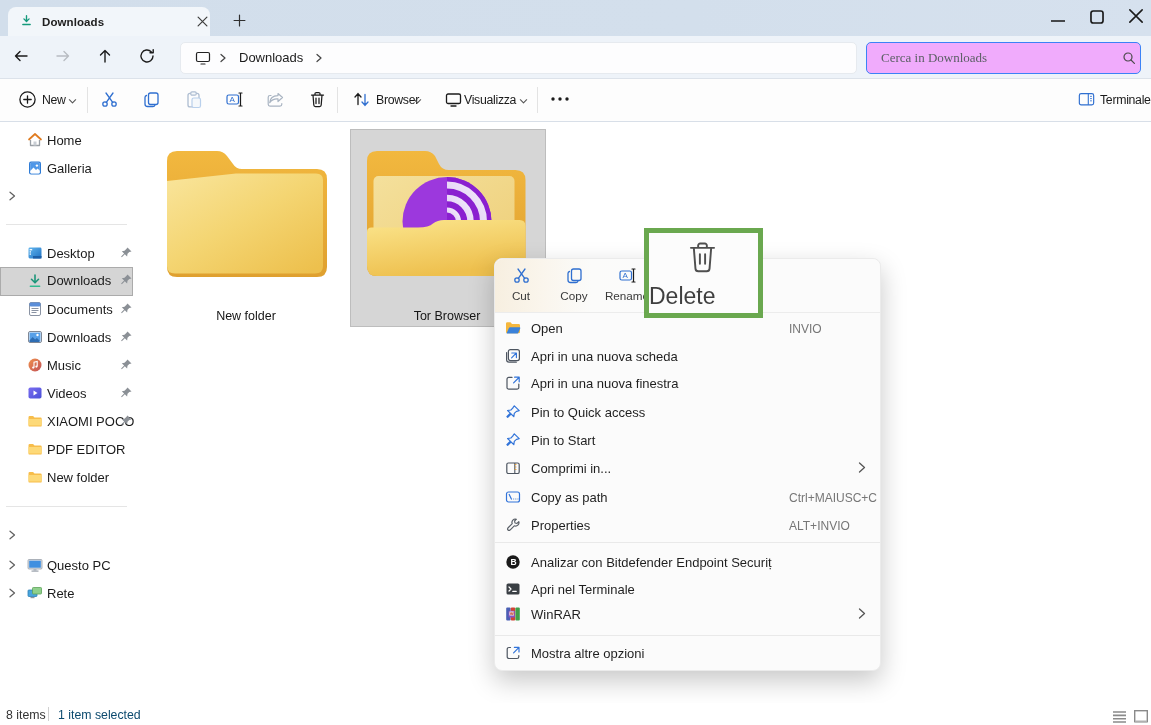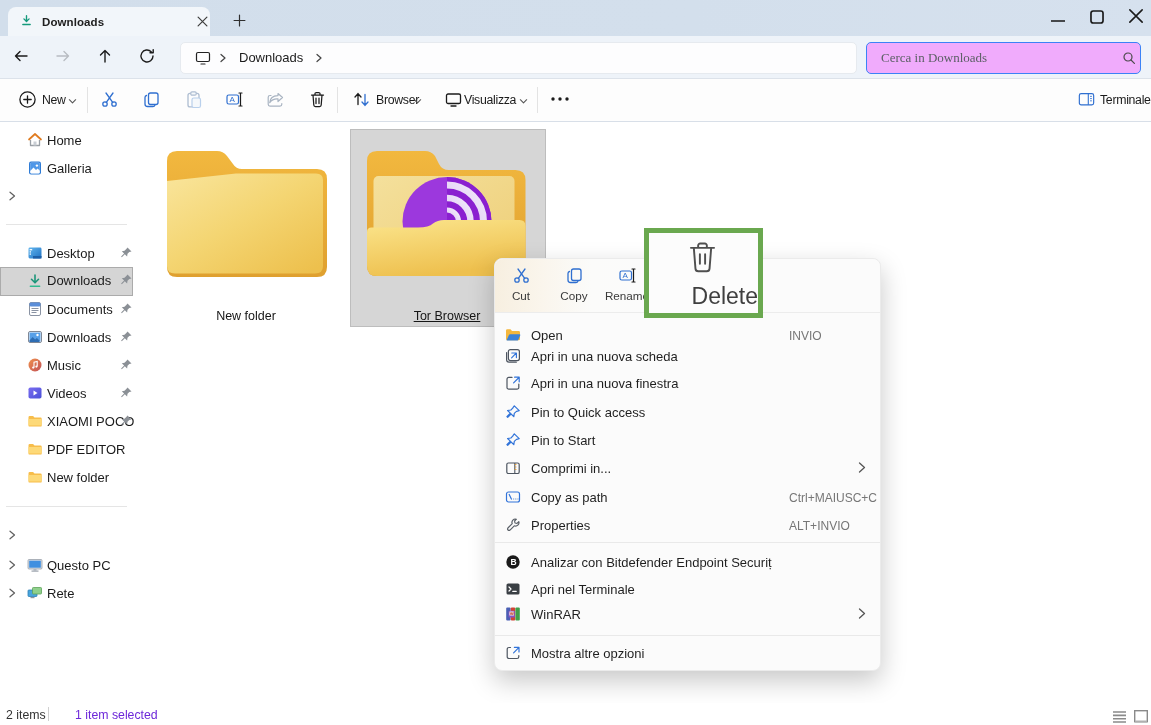--- a/index.html
+++ b/index.html
@@ -43,21 +43,21 @@
   .cmdbtn svg{width:19px;height:19px;}
   .cmdbtn .cl{font-size:11.7px;color:#3a3a3a;margin-top:0px;}
   .mi{position:absolute;left:5px;width:375px;height:28px;}
   .mi .ic{position:absolute;left:5px;top:6px;width:16px;height:16px;}
   .mi .tx{position:absolute;left:31px;top:7px;font-size:13px;color:#1f1f1f;white-space:nowrap;}
   .mi .sc{position:absolute;left:289px;top:8px;font-size:12px;color:#767676;white-space:nowrap;}
   .mi .sub{position:absolute;left:358px;top:7px;font-size:11px;color:#555;}
   .msep{position:absolute;left:0px;width:385px;height:1px;background:#e9e9e9;}
   
   #deletebox{left:644px;top:228px;width:119px;height:90px;box-sizing:border-box;background:#fcfcfc;border:5px solid #6aa84f;z-index:30;}
-  #deletebox .dl{position:absolute;left:0;top:50px;width:109px;text-align:right;font-size:23px;color:#3f3f3f;}
+  #deletebox .dl{position:absolute;left:0;top:50px;width:109px;text-align:left;font-size:23px;color:#3f3f3f;}
   
   #statusbar{left:0;top:703px;width:1151px;height:22px;background:#fff;}
 </style>
 </head>
 <body>
 
 <div id="titlebar" class="abs">
   <div id="tab" class="abs">
     <svg class="abs" style="left:12px;top:7px" width="13" height="13" viewBox="0 0 16 16">
       <path d="M8 2v7M4.8 6l3.2 3.2L11.2 6" stroke="#159a7c" stroke-width="1.7" fill="none" stroke-linecap="round" stroke-linejoin="round"></path>
@@ -410,21 +410,21 @@
       <circle cx="80" cy="70.5" r="36.5" fill="none" stroke="url(#torarc)" stroke-width="7"></circle>
       <circle cx="80" cy="70.5" r="23.5" fill="none" stroke="url(#torarc)" stroke-width="6.5"></circle>
       <circle cx="80" cy="70.5" r="11.5" fill="none" stroke="url(#torarc)" stroke-width="5"></circle>
     </g>
     <clipPath id="rhalf">
         <rect x="80" y="26" width="45" height="89"></rect>
       </clipPath>
   </g>
   <path d="M0 115 L0 81 Q0 76.5 4.5 76.5 L51 76.5 Q62 76.5 66 72.5 Q70.5 69 77 69 L152.5 69 Q158.5 69 158.5 75 L158.5 115 Q158.5 125 148.5 125 L10 125 Q0 125 0 115 Z" fill="url(#front2)"></path>
 </svg>
-<div class="tilelabel" style="left:347px;top:309px;text-decoration:underline;">Tor Browser</div>
+<div class="tilelabel" style="left:347px;top:309px;">Tor Browser</div>
 
 <div id="ctxmenu" class="abs">
   <div id="iconrow">
     <div class="cmdbtn" style="left:3px">
       <svg viewBox="0 0 19 19">
         <circle cx="5" cy="14" r="2.2" fill="none" stroke="#2f6fd0" stroke-width="1.3"></circle>
         <circle cx="14" cy="14" r="2.2" fill="none" stroke="#2f6fd0" stroke-width="1.3"></circle>
         <path d="M6.3 12.4L13 3M12.7 12.4L6 3" stroke="#2f6fd0" stroke-width="1.3" stroke-linecap="round"></path>
       </svg>
       <div class="cl">Cut</div>
@@ -439,21 +439,21 @@
     <div class="cmdbtn" style="left:109px">
       <svg viewBox="0 0 19 19">
         <rect x="2" y="5" width="11.5" height="9" rx="1.8" fill="none" stroke="#2f6fd0" stroke-width="1.2"></rect>
         <text x="4.6" y="12.4" font-size="8" fill="#2f6fd0" font-family="Liberation Sans">A</text>
         <path d="M15.5 3.2v12.6M14 3h3M14 16h3" stroke="#1b1b1b" stroke-width="1.2" stroke-linecap="round"></path>
       </svg>
       <div class="cl">Rename</div>
     </div>
   </div>
 
-  <div class="mi" style="top:62px">
+  <div class="mi" style="top:55px">
     <svg class="ic" viewBox="0 0 16 16">
       <path d="M1 3.6a1.3 1.3 0 0 1 1.3-1.3h3.2l1.5 1.7h6.7A1.3 1.3 0 0 1 15 5.3V12a1.3 1.3 0 0 1-1.3 1.3H2.3A1.3 1.3 0 0 1 1 12z" fill="#f5b73d"></path>
       <path d="M1.6 13.3L3.8 8.2a1.5 1.5 0 0 1 1.4-.9h9.3a.8.8 0 0 1 .7 1.1l-1.9 4.3a1.5 1.5 0 0 1-1.4.9H2.3a1.3 1.3 0 0 1-.7-.3z" fill="#3b82d9"></path>
     </svg>
     <div class="tx">Open</div>
     <div class="sc">INVIO</div>
   </div>
   <div class="mi" style="top:83px">
     <svg class="ic" viewBox="0 0 16 16">
       <rect x="3.4" y="1.6" width="11" height="11" rx="2" fill="none" stroke="#4d5560" stroke-width="1.2"></rect>
@@ -554,23 +554,23 @@
   <svg class="abs" style="left:40px;top:8px" width="27" height="33" viewBox="0 0 28 34">
     <path d="M2 7h24" stroke="#4f4f4f" stroke-width="2" stroke-linecap="round"></path>
     <path d="M9.5 7V4.6A2.1 2.1 0 0 1 11.6 2.5h4.8a2.1 2.1 0 0 1 2.1 2.1V7" stroke="#4f4f4f" stroke-width="2" fill="none"></path>
     <path d="M5 7l1.7 21.5a3 3 0 0 0 3 2.8h8.6a3 3 0 0 0 3-2.8L23 7" stroke="#4f4f4f" stroke-width="2" fill="none" stroke-linejoin="round"></path>
     <path d="M11.3 13.5v10M16.7 13.5v10" stroke="#4f4f4f" stroke-width="2" stroke-linecap="round"></path>
   </svg>
   <div class="dl">Delete</div>
 </div>
 
 <div id="statusbar" class="abs">
-  <div class="abs" style="left:6px;top:5px;font-size:12.3px;color:#333;">2 items</div>
+  <div class="abs" style="left:6px;top:5px;font-size:12.3px;color:#333;">8 items</div>
   <div class="abs" style="left:48px;top:4px;width:1px;height:14px;background:#d0d0d0;"></div>
-  <div class="abs" style="left:58px;top:5px;font-size:12.3px;color:#6d28d9;margin-left:17px;">1 item selected</div>
+  <div class="abs" style="left:58px;top:5px;font-size:12.3px;color:#0c4a6e;">1 item selected</div>
   <svg class="abs" style="left:1112px;top:7px" width="15" height="13" viewBox="0 0 15 13">
     <path d="M1 2h13M1 5.4h13M1 8.8h13M1 12h13" stroke="#8a8a8a" stroke-width="1.6"></path>
   </svg>
   <svg class="abs" style="left:1134px;top:7px" width="14" height="13" viewBox="0 0 14 13">
     <rect x="0.7" y="0.7" width="12.6" height="11" fill="none" stroke="#8a8a8a" stroke-width="1.4"></rect>
     <path d="M1 11.5h12" stroke="#b0b0b0" stroke-width="2"></path>
   </svg>
 </div>
 
 </body></html>

